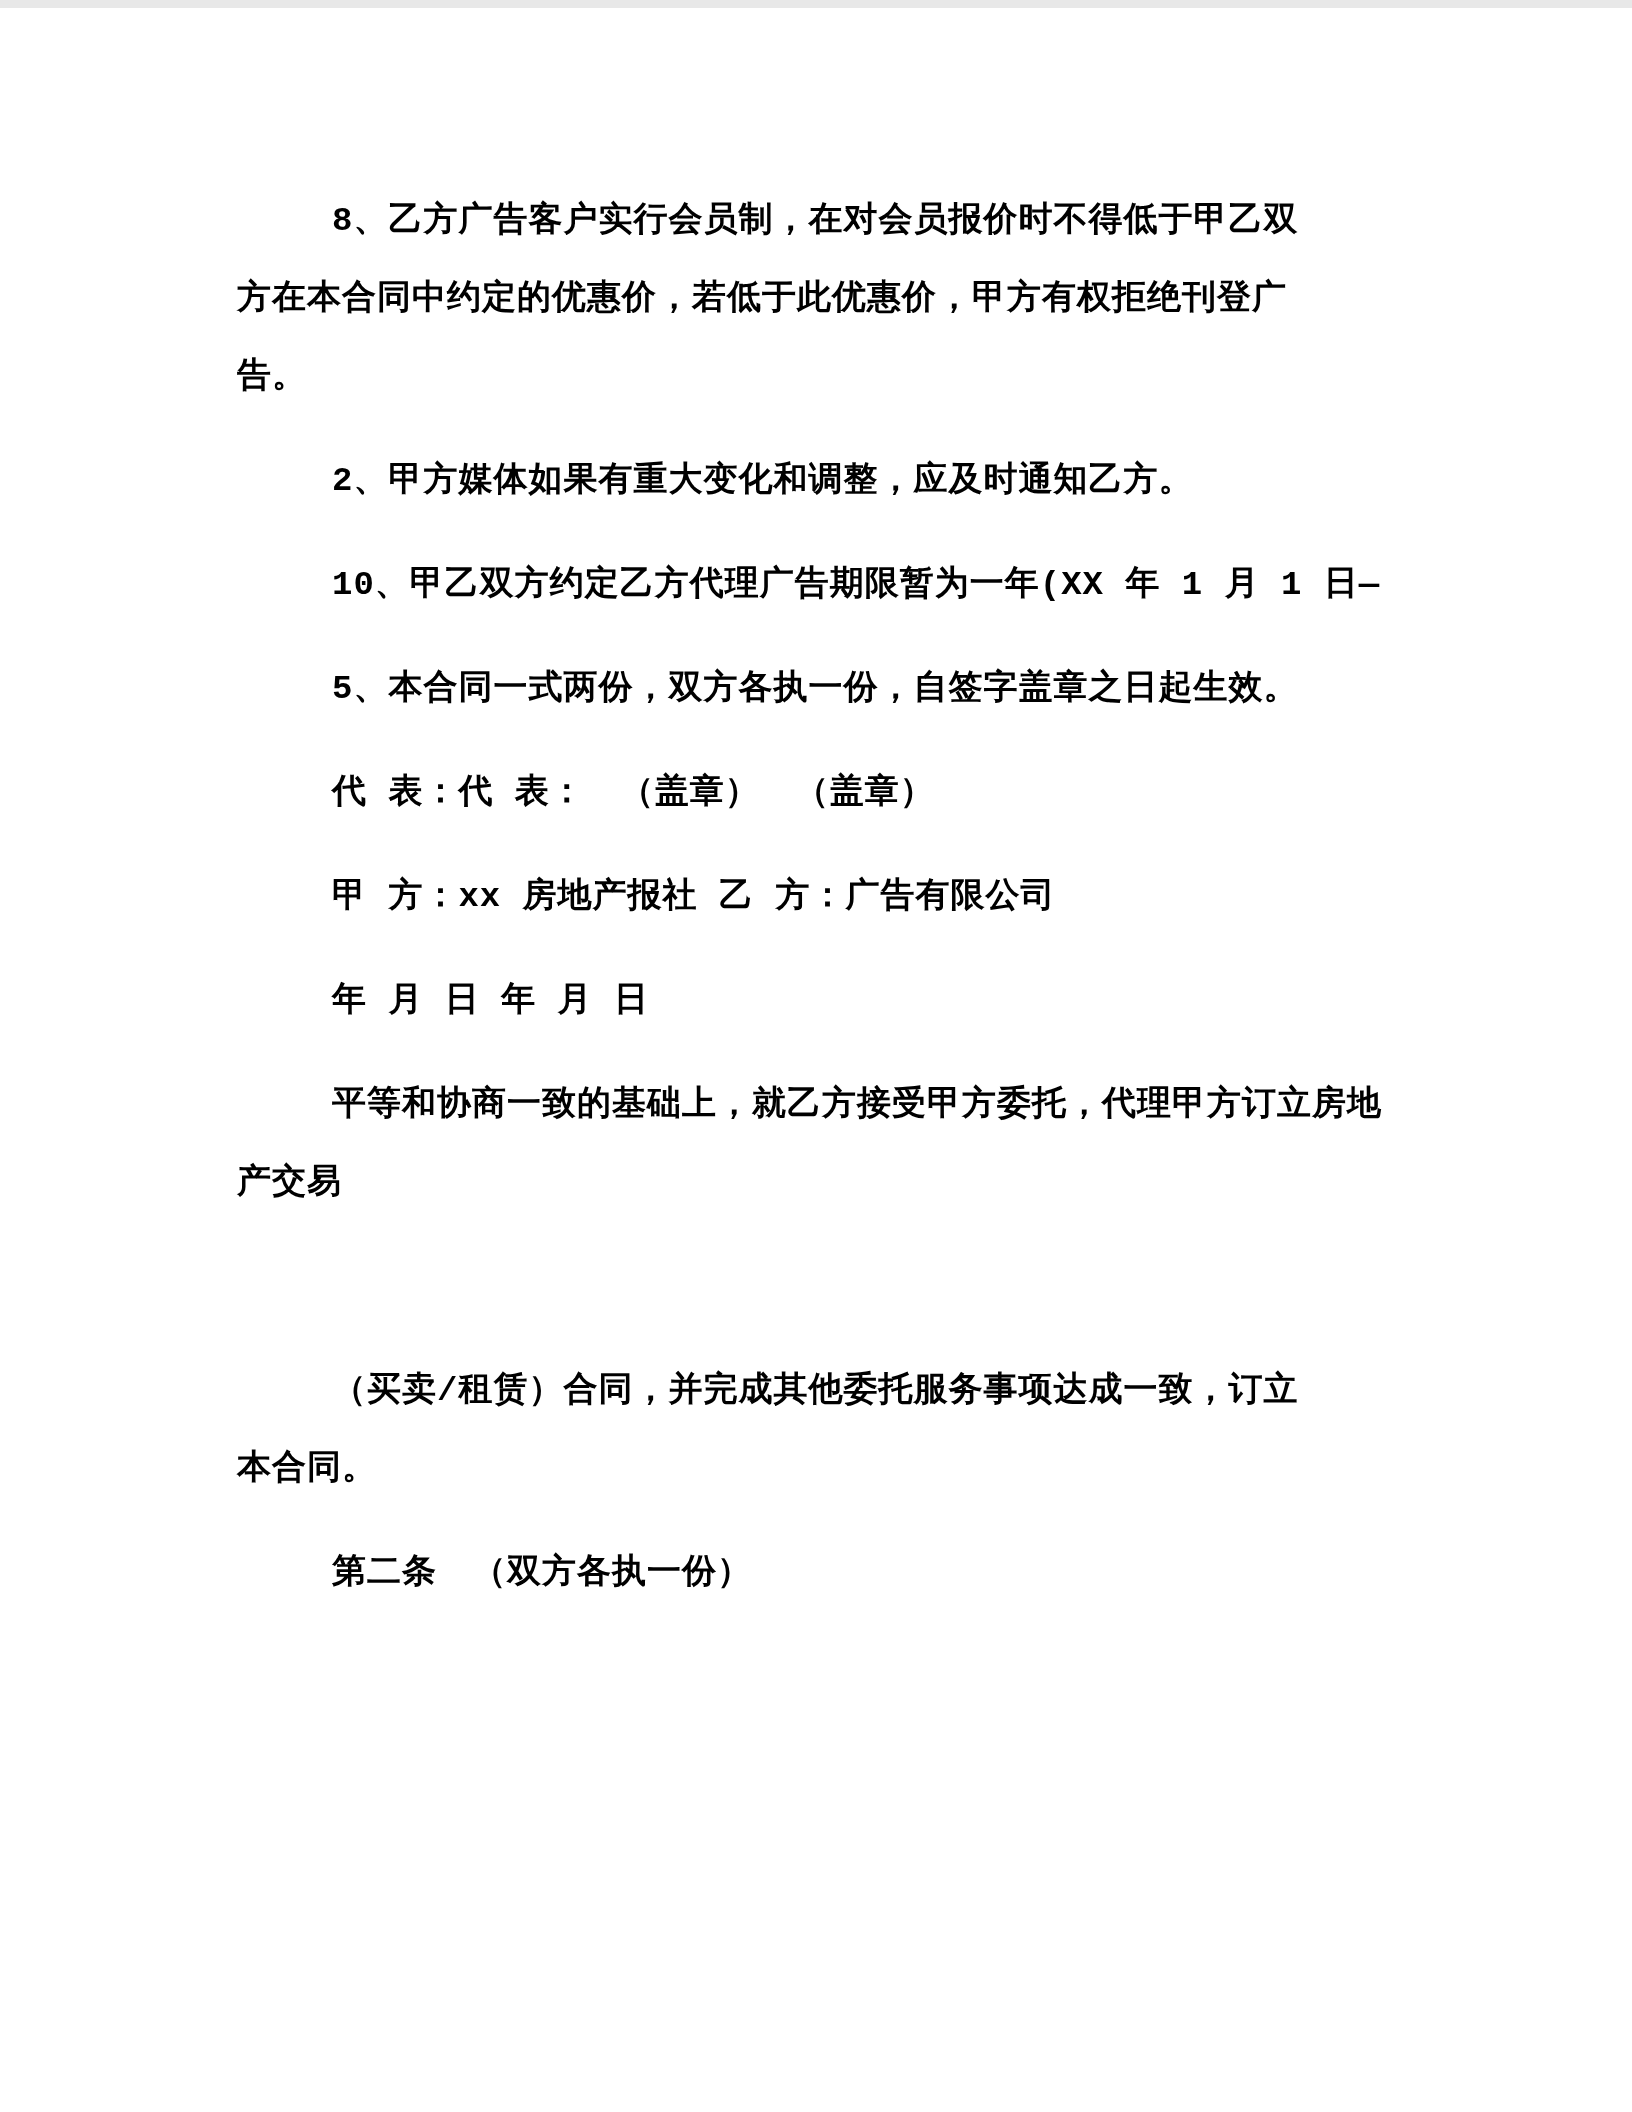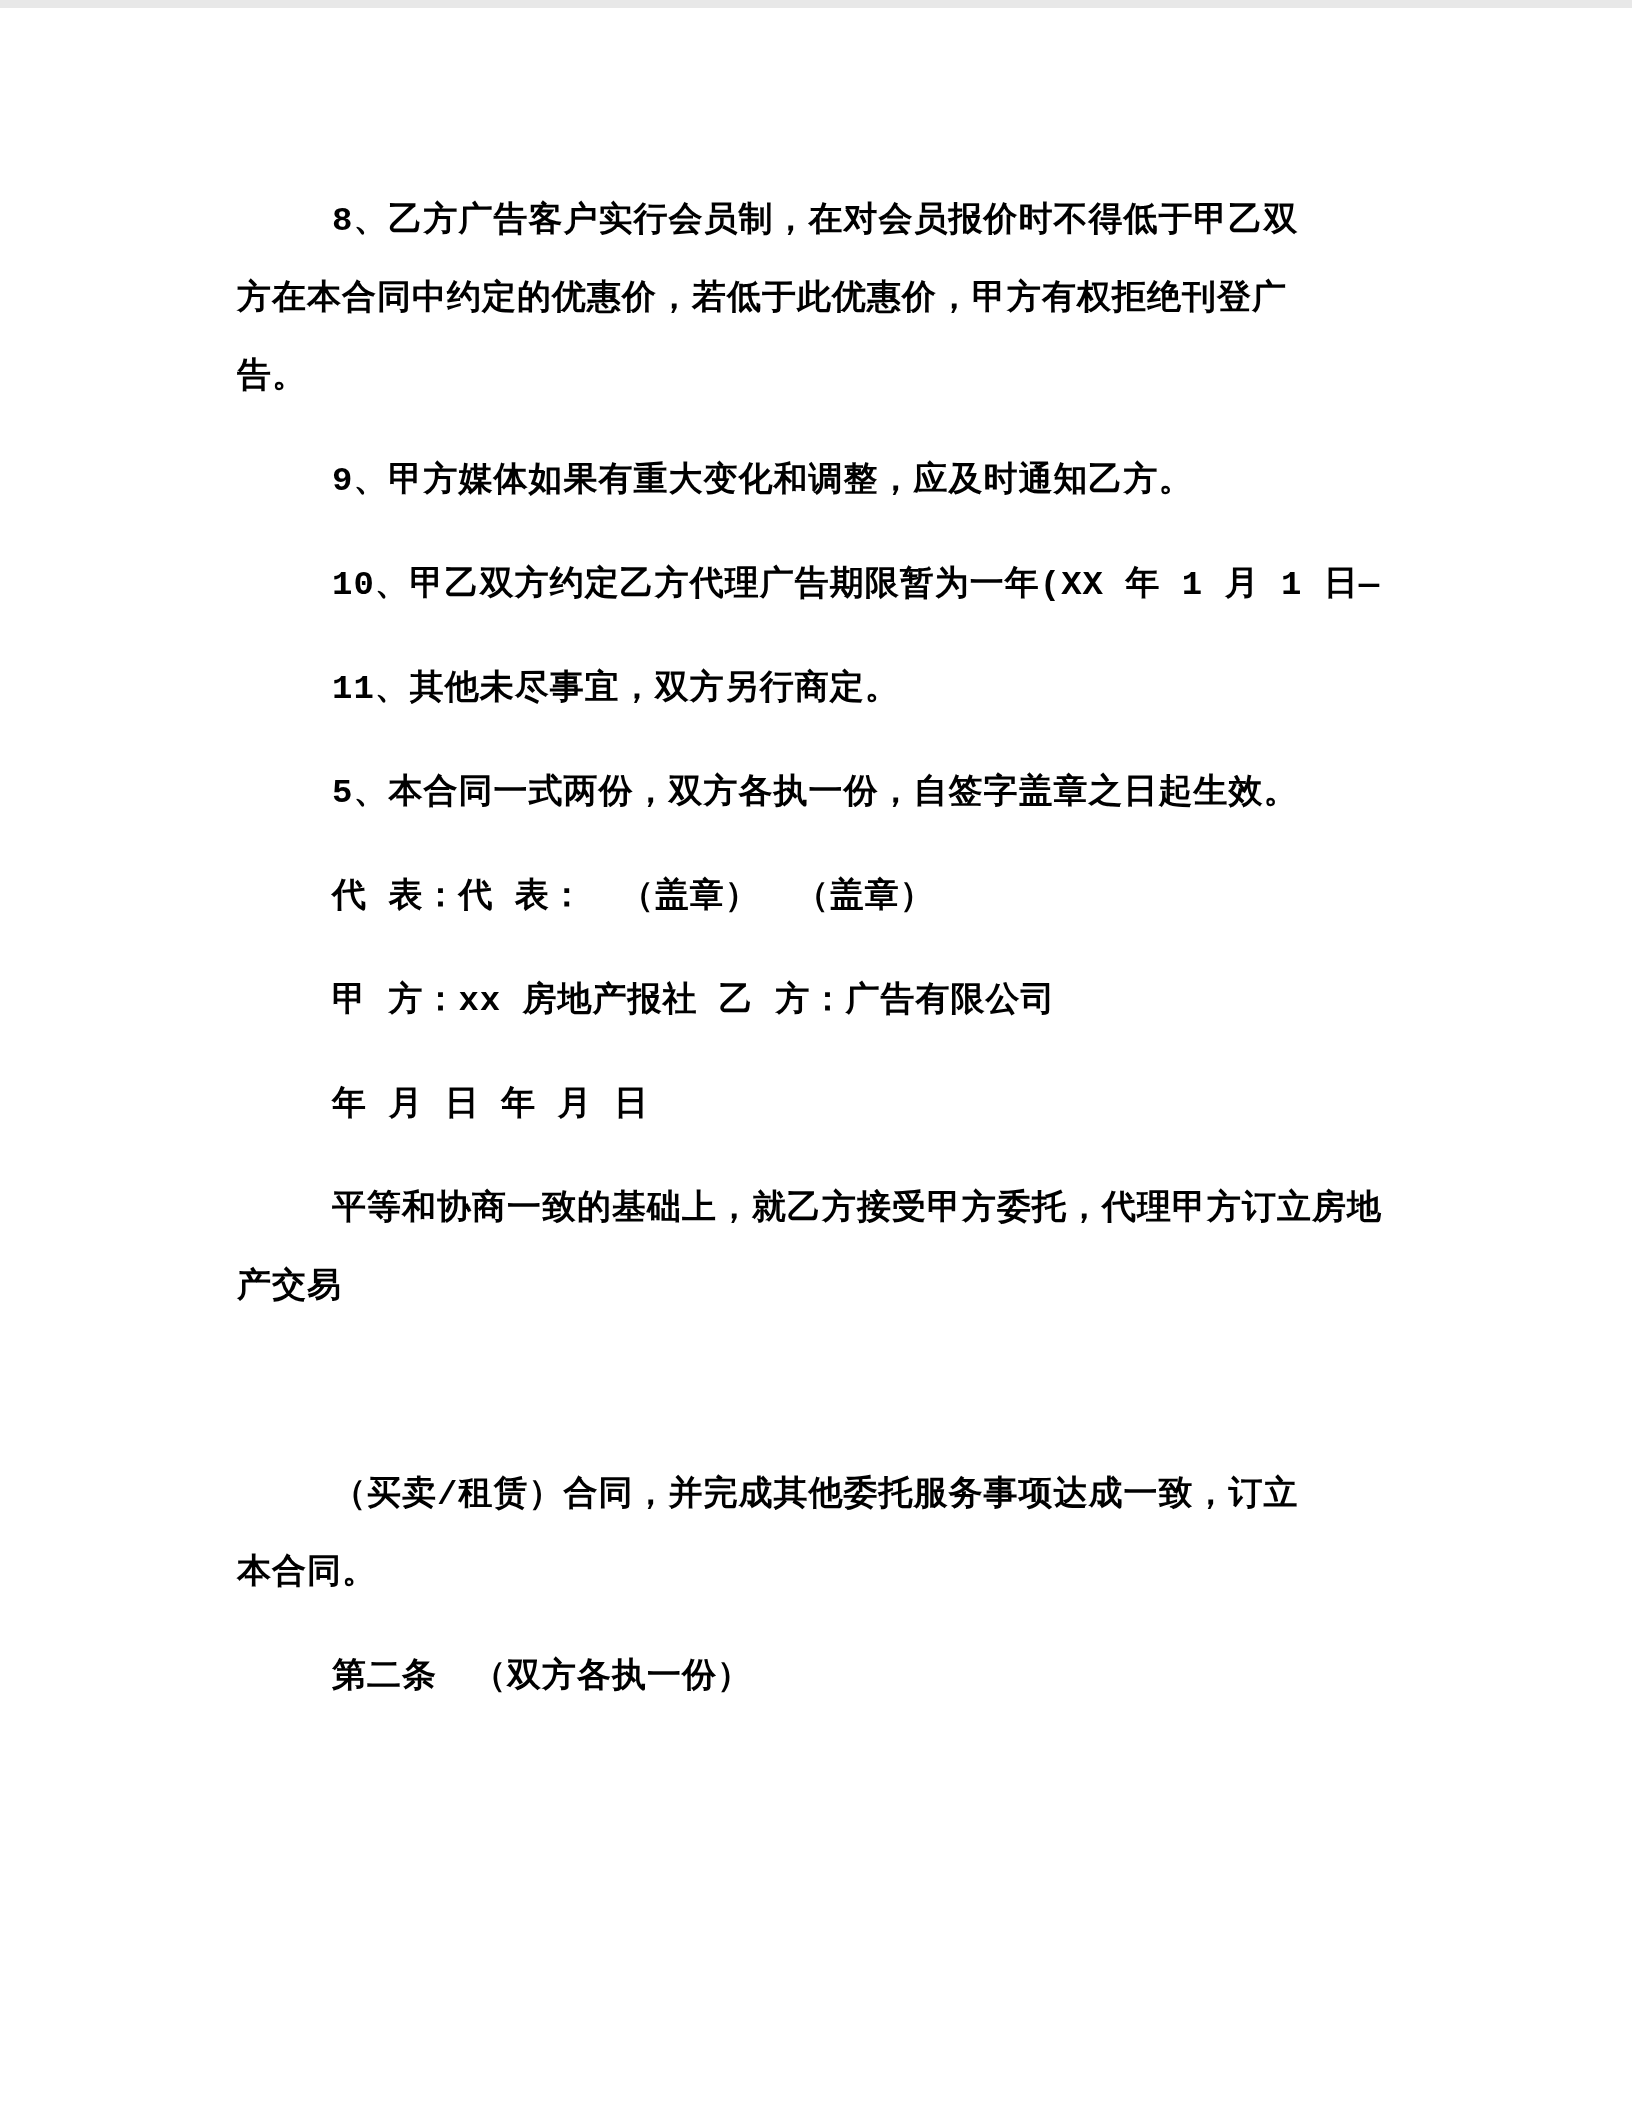--- a/index.html
+++ b/index.html
@@ -40,30 +40,27 @@
 
 <div class="page">
 
   <div class="para">
     <div class="line">8、乙方广告客户实行会员制，在对会员报价时不得低于甲乙双</div>
     <div class="line">方在本合同中约定的优惠价，若低于此优惠价，甲方有权拒绝刊登广</div>
     <div class="line">告。</div>
   </div>
 
   <div class="para">
-    <div class="line">9、甲方媒体如果有重大变化和调整，应及时通知乙方。</div>
+    <div class="line">2、甲方媒体如果有重大变化和调整，应及时通知乙方。</div>
   </div>
 
   <div class="para">
     <div class="line">10、甲乙双方约定乙方代理广告期限暂为一年(XX 年 1 月 1 日—</div>
   </div>
 
-  <div class="para">
-    <div class="line">11、其他未尽事宜，双方另行商定。</div>
-  </div>
 
   <div class="para">
     <div class="line">5、本合同一式两份，双方各执一份，自签字盖章之日起生效。</div>
   </div>
 
   <div class="para">
     <div class="line">代 表：代 表：　（盖章）　（盖章）</div>
   </div>
 
   <div class="para">

